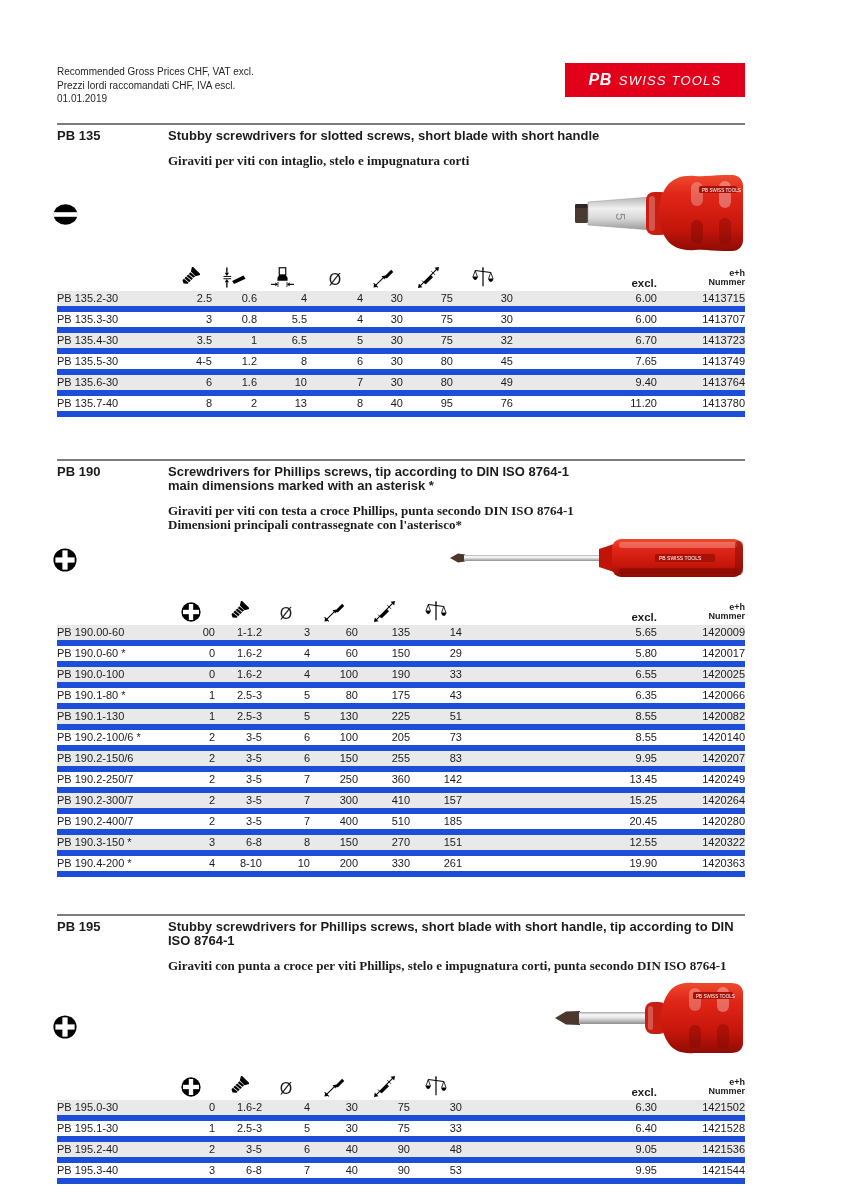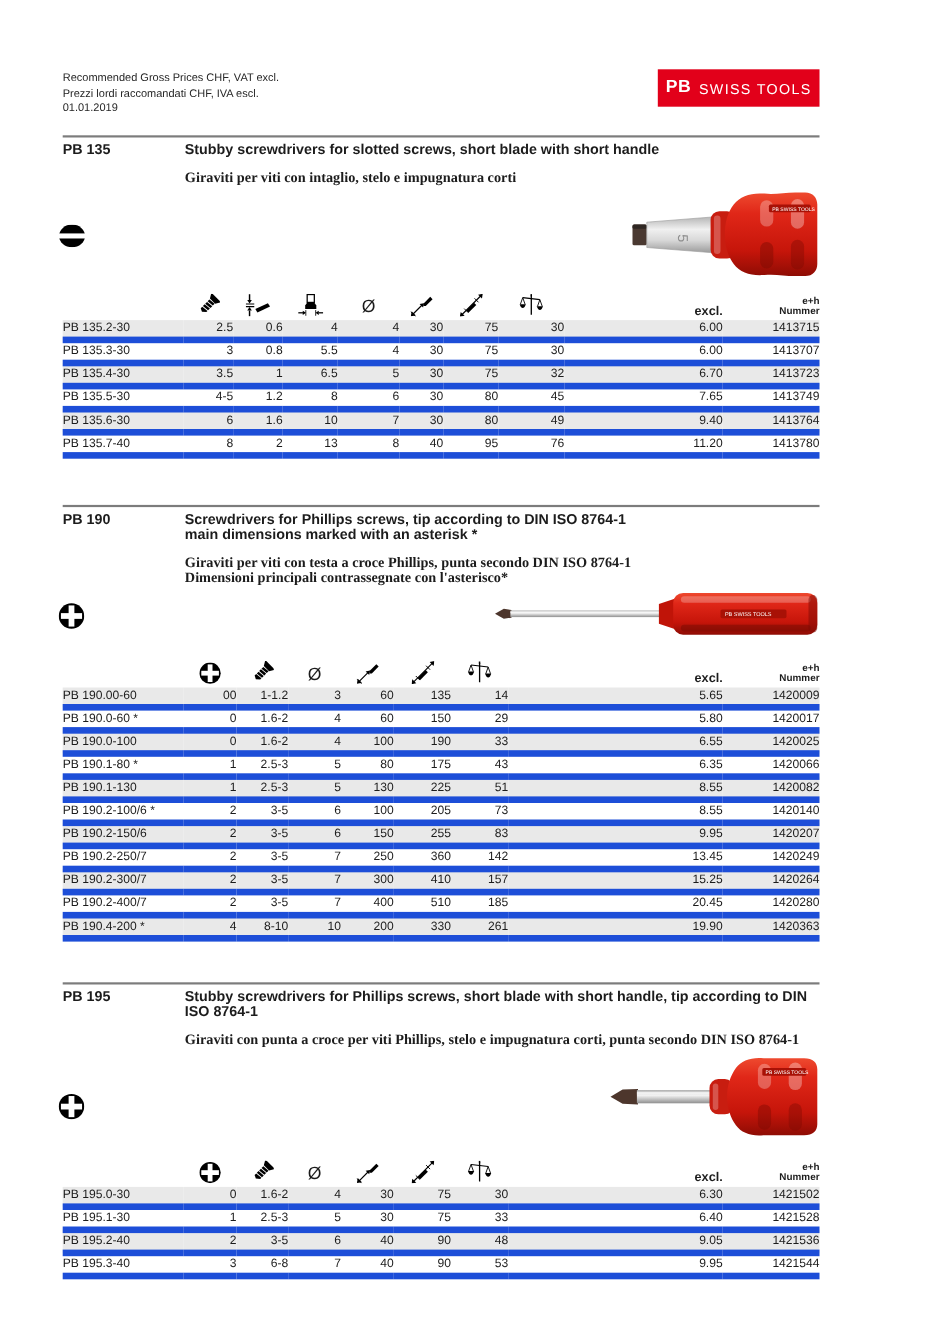--- a/index.html
+++ b/index.html
@@ -3,21 +3,21 @@
 <meta charset="utf-8">
 <style>
   html,body{margin:0;padding:0;background:#fff;}
   body{width:843px;height:1200px;font-family:"Liberation Sans",sans-serif;color:#1c1c1c;overflow:hidden;}
   .page{position:relative;width:843px;height:1200px;background:#fff;}
   .content{margin:0 57px;width:688px;}
 
   
   .top{display:flex;justify-content:space-between;align-items:flex-start;padding-top:63px;}
   .notes{font-size:10px;line-height:13.5px;color:#262626;padding-top:2px;}
-  .logo{width:147px;height:34px;background:#e2001a;color:#fff;display:flex;align-items:center;justify-content:center;gap:7px;}
+  .logo{width:180px;height:34px;background:#e2001a;color:#fff;display:flex;align-items:center;justify-content:center;gap:7px;font-style:italic;}
   .logo-pb{font-size:16px;font-weight:bold;letter-spacing:.5px;}
   .logo-rest{font-size:13px;letter-spacing:1.2px;}
 
   
   .rule{height:2px;background:#7c7c7c;}
   .section-135{margin-top:17px;}
   .section-190{margin-top:42px;}
   .section-195{margin-top:37px;}
   .sec-head{display:grid;grid-template-columns:111px 1fr;padding-top:4px;font-weight:bold;font-size:13px;line-height:14px;}
   .title-it{margin-top:11px;font-family:Liberation Serif, serif;}
@@ -541,20 +541,32 @@
               <td class="num">3-5</td>
               <td class="num">7</td>
               <td class="num">400</td>
               <td class="num">510</td>
               <td class="num">185</td>
               <td class="fill"></td>
               <td class="flush">20.45</td>
               <td class="flush">1420280</td>
             </tr>
             <tr>
+              <td class="art">PB 190.3-150 *</td>
+              <td class="num">3</td>
+              <td class="num">6-8</td>
+              <td class="num">8</td>
+              <td class="num">150</td>
+              <td class="num">270</td>
+              <td class="num">151</td>
+              <td class="fill"></td>
+              <td class="flush">12.55</td>
+              <td class="flush">1420322</td>
+            </tr>
+            <tr>
               <td class="art">PB 190.4-200 *</td>
               <td class="num">4</td>
               <td class="num">8-10</td>
               <td class="num">10</td>
               <td class="num">200</td>
               <td class="num">330</td>
               <td class="num">261</td>
               <td class="fill"></td>
               <td class="flush">19.90</td>
               <td class="flush">1420363</td>

